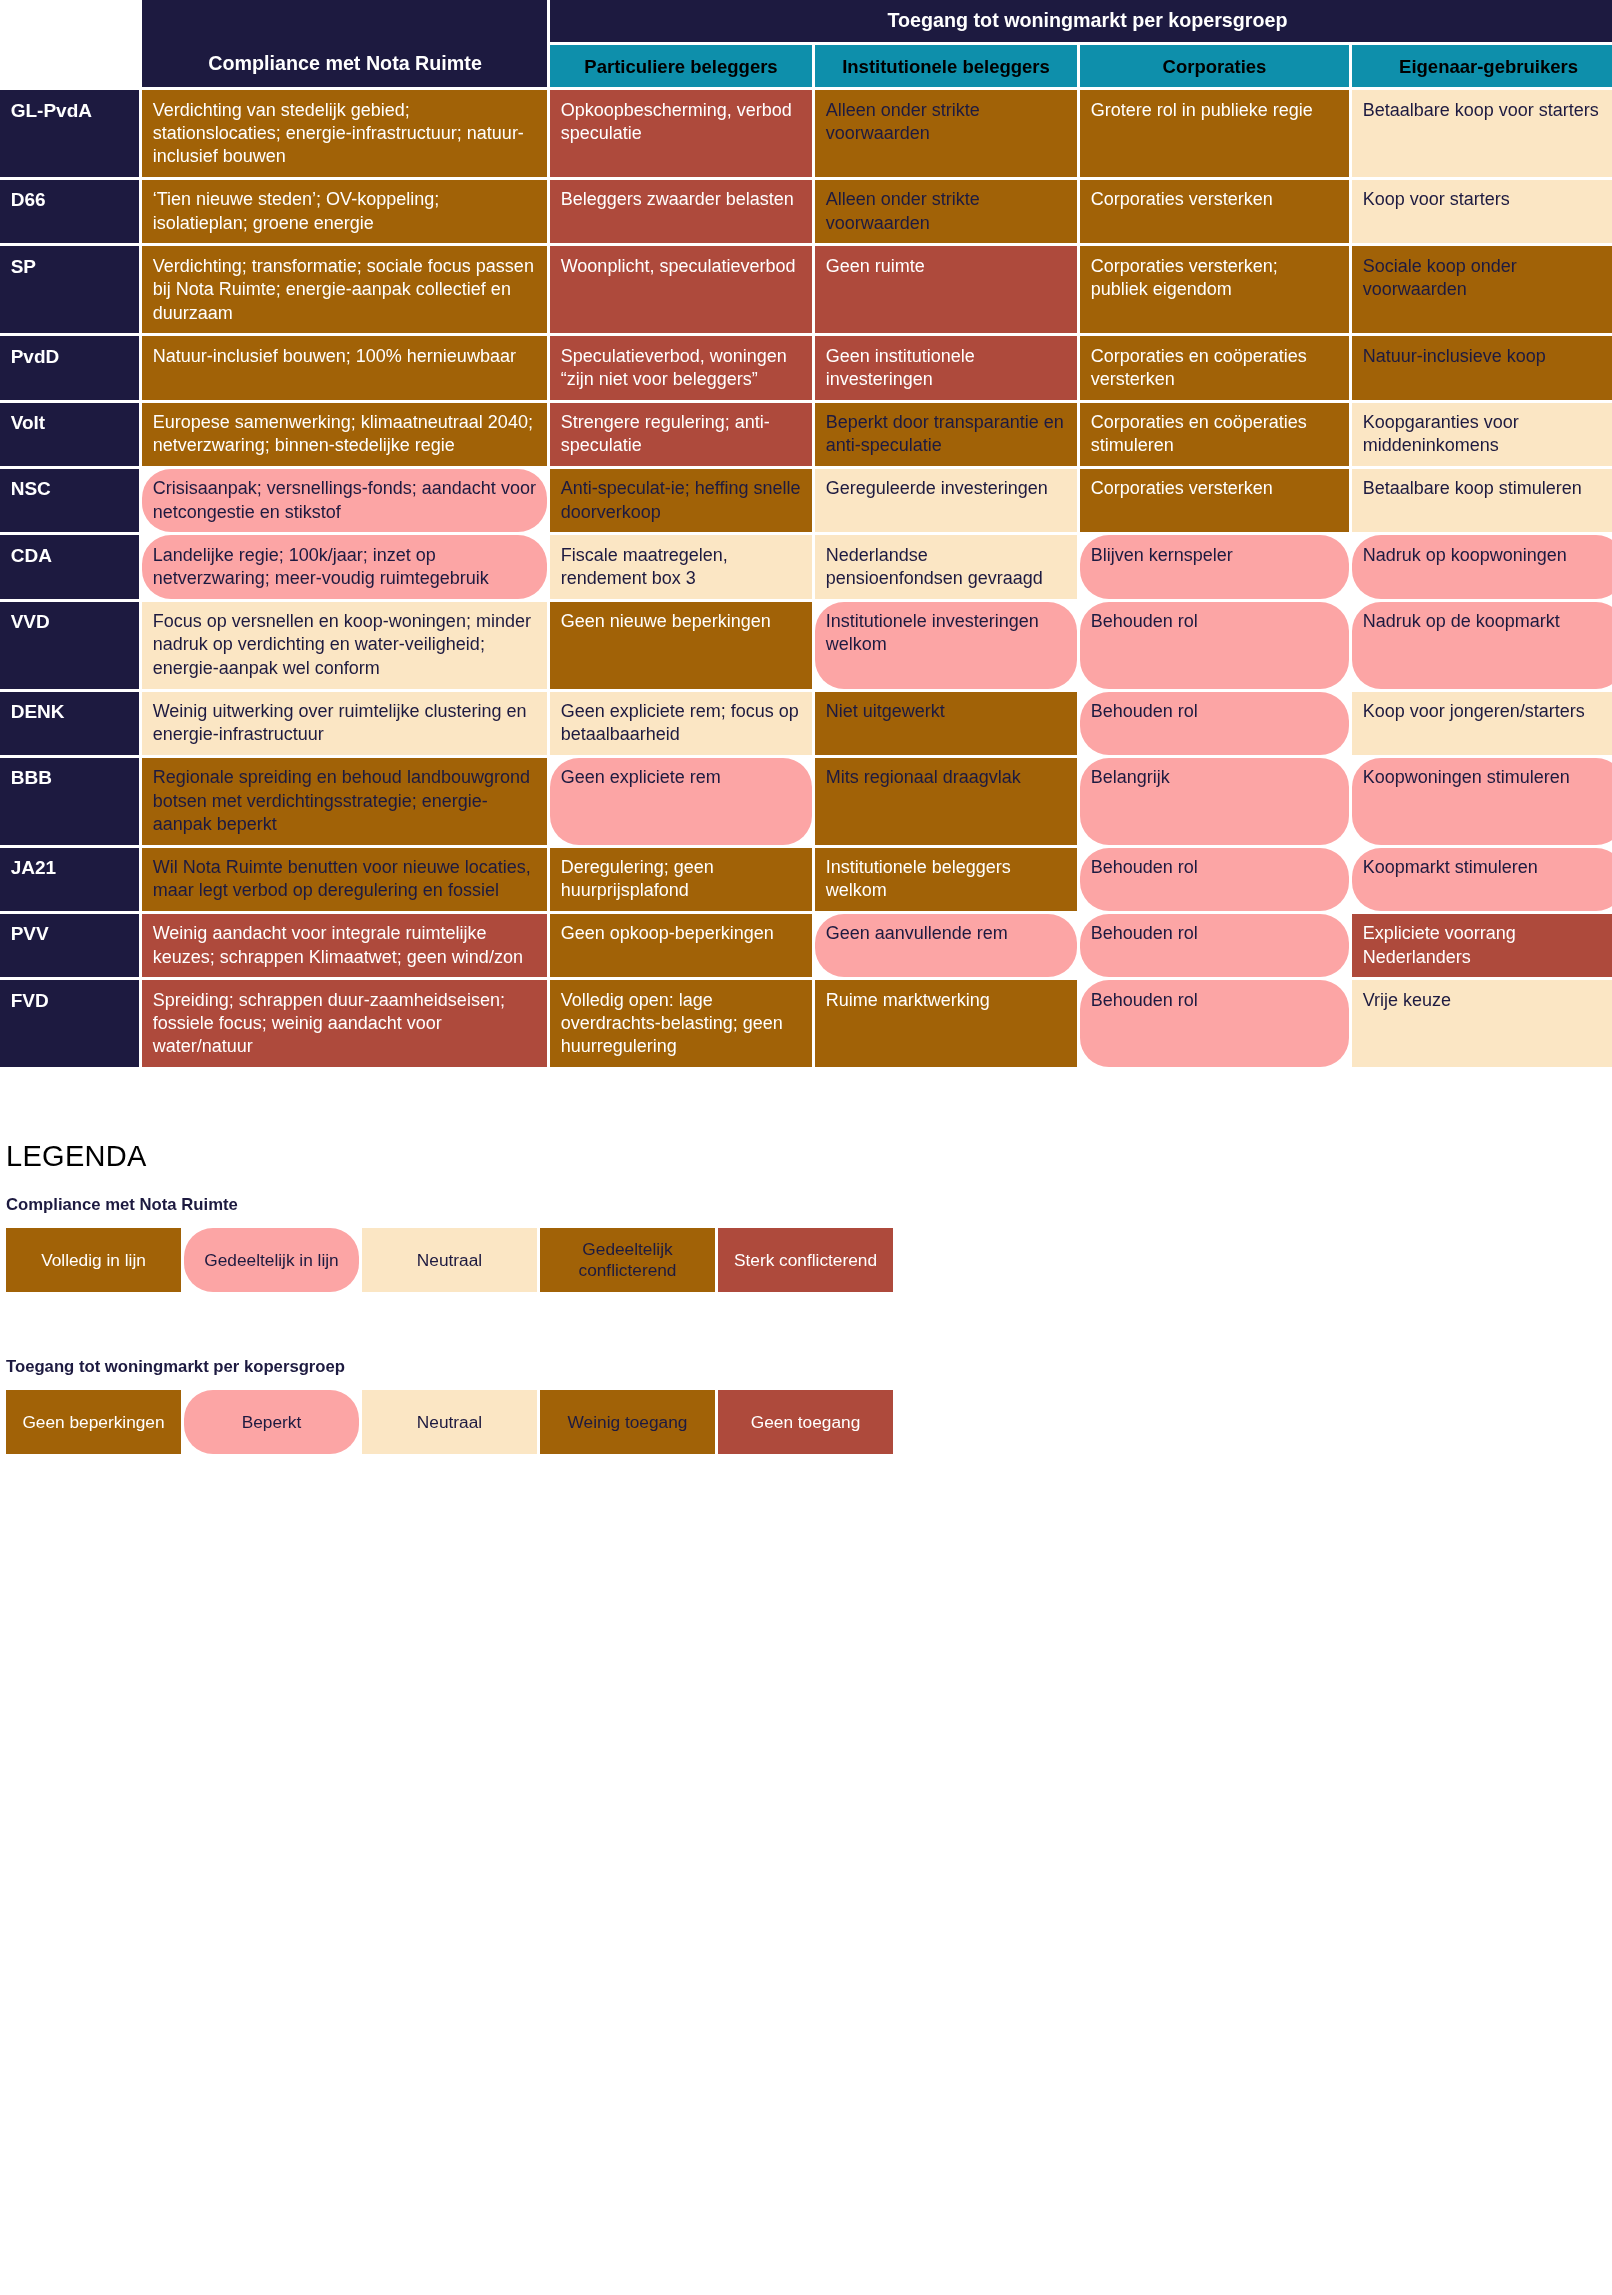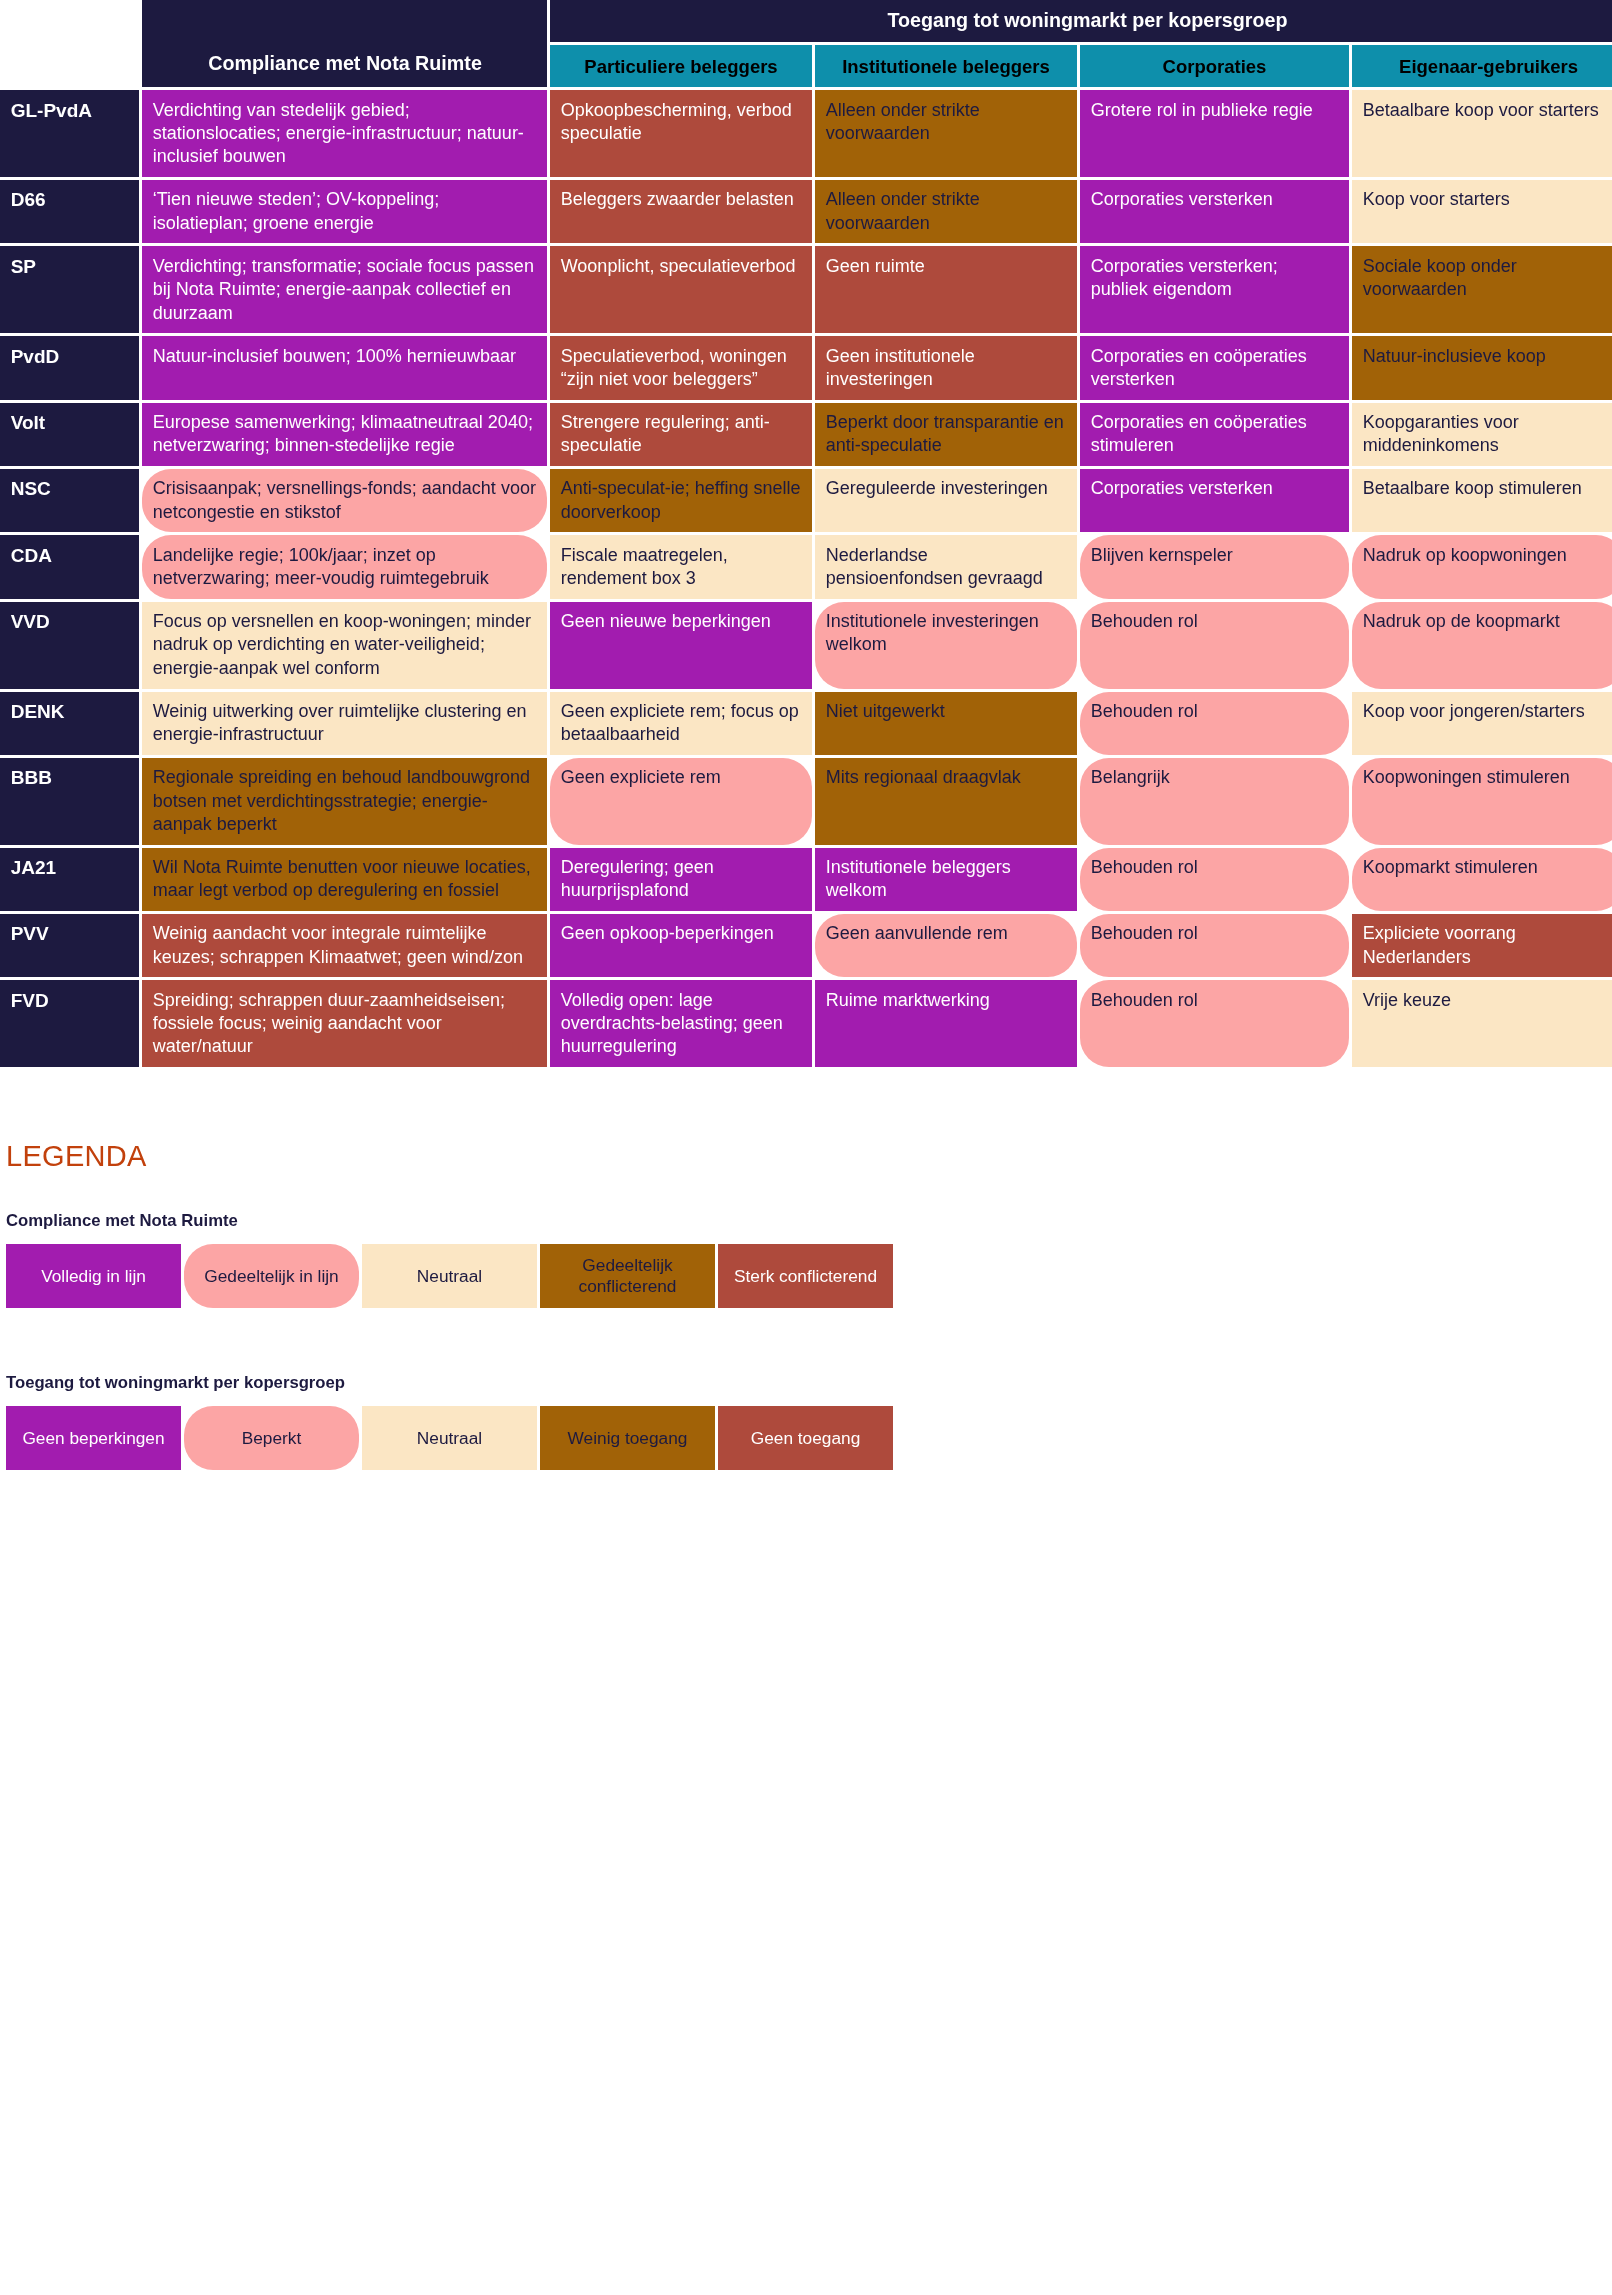--- a/index.html
+++ b/index.html
@@ -51,39 +51,39 @@
     background:#0e8fab;color:#000000;font-weight:700;font-size:18.5px;
     text-align:center;vertical-align:middle;line-height:1.25;padding:9.5px 6px;
   }
 
   td.party{
     background:#1d1a40;color:#ffffff;font-weight:700;font-size:19px;
     padding-top:8.3px;
   }
 
   
-  .v-full   {background:#a21caf;color:#ffffff;}   
+  .v-full   {background:#a16207;color:#ffffff;}   
   .v-partial{background:#fca5a5;color:#1d1a40;border-radius:29px;}   
   .v-neutral{background:#fbe6c4;color:#1d1a40;}   
   .v-conflict{background:#a16207;color:#1d1a40;}  
   .v-strong {background:#ae4a3c;color:#ffffff;}   
 
   
   .source{
     font-family:"Liberation Serif","DejaVu Serif",serif;
     font-size:22.6px;color:#111111;
     margin:4.8px 0 0 3.6px;
     letter-spacing:0.1px;
   }
 
   
   .legend{margin-top:70px;padding-left:6px;}
   .legend-title{
-    font-size:29px;color:#c2410c;font-weight:400;letter-spacing:0.3px;
-    margin-bottom:38px;
+    font-size:29px;color:#000000;font-weight:400;letter-spacing:0.3px;
+    margin-bottom:22px;
   }
   .legend-block{margin-bottom:29px;}
   .legend-sub{
     font-size:16.7px;font-weight:700;color:#1d1a40;margin-bottom:13px;
   }
   .legend-row{display:flex;gap:3px;}
   .legend-cell{
     width:175px;height:64px;
     display:flex;align-items:center;justify-content:center;text-align:center;
     font-size:17.3px;line-height:1.22;box-sizing:border-box;padding:2.4px 3.6px;

